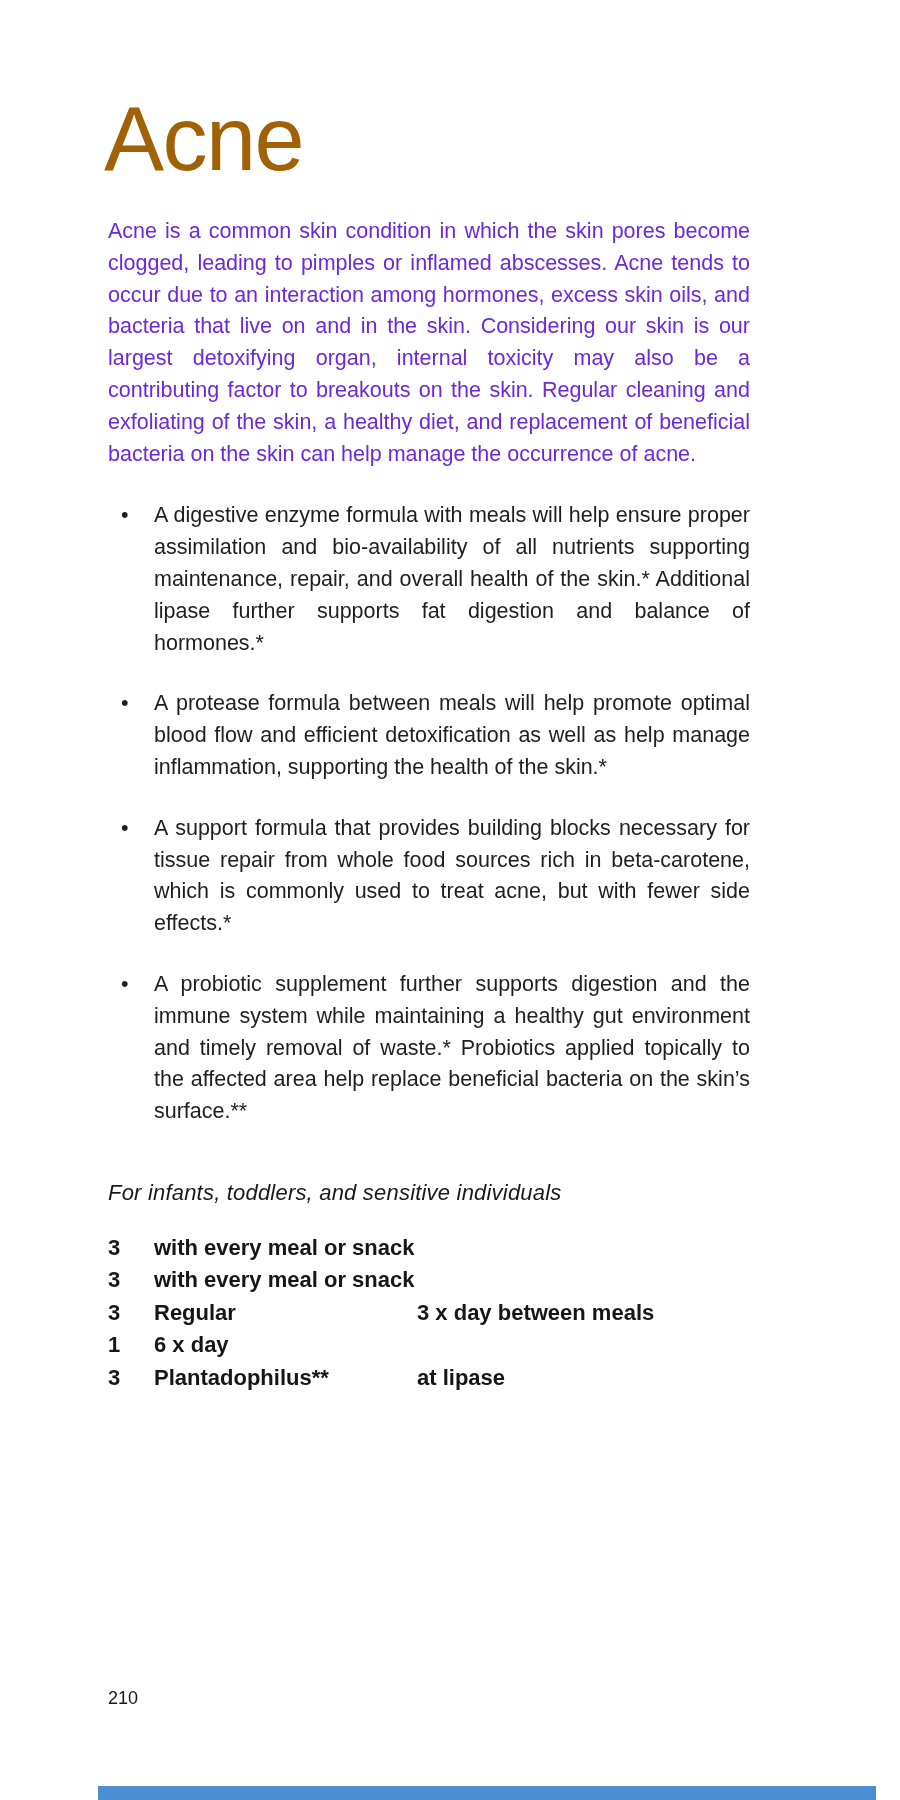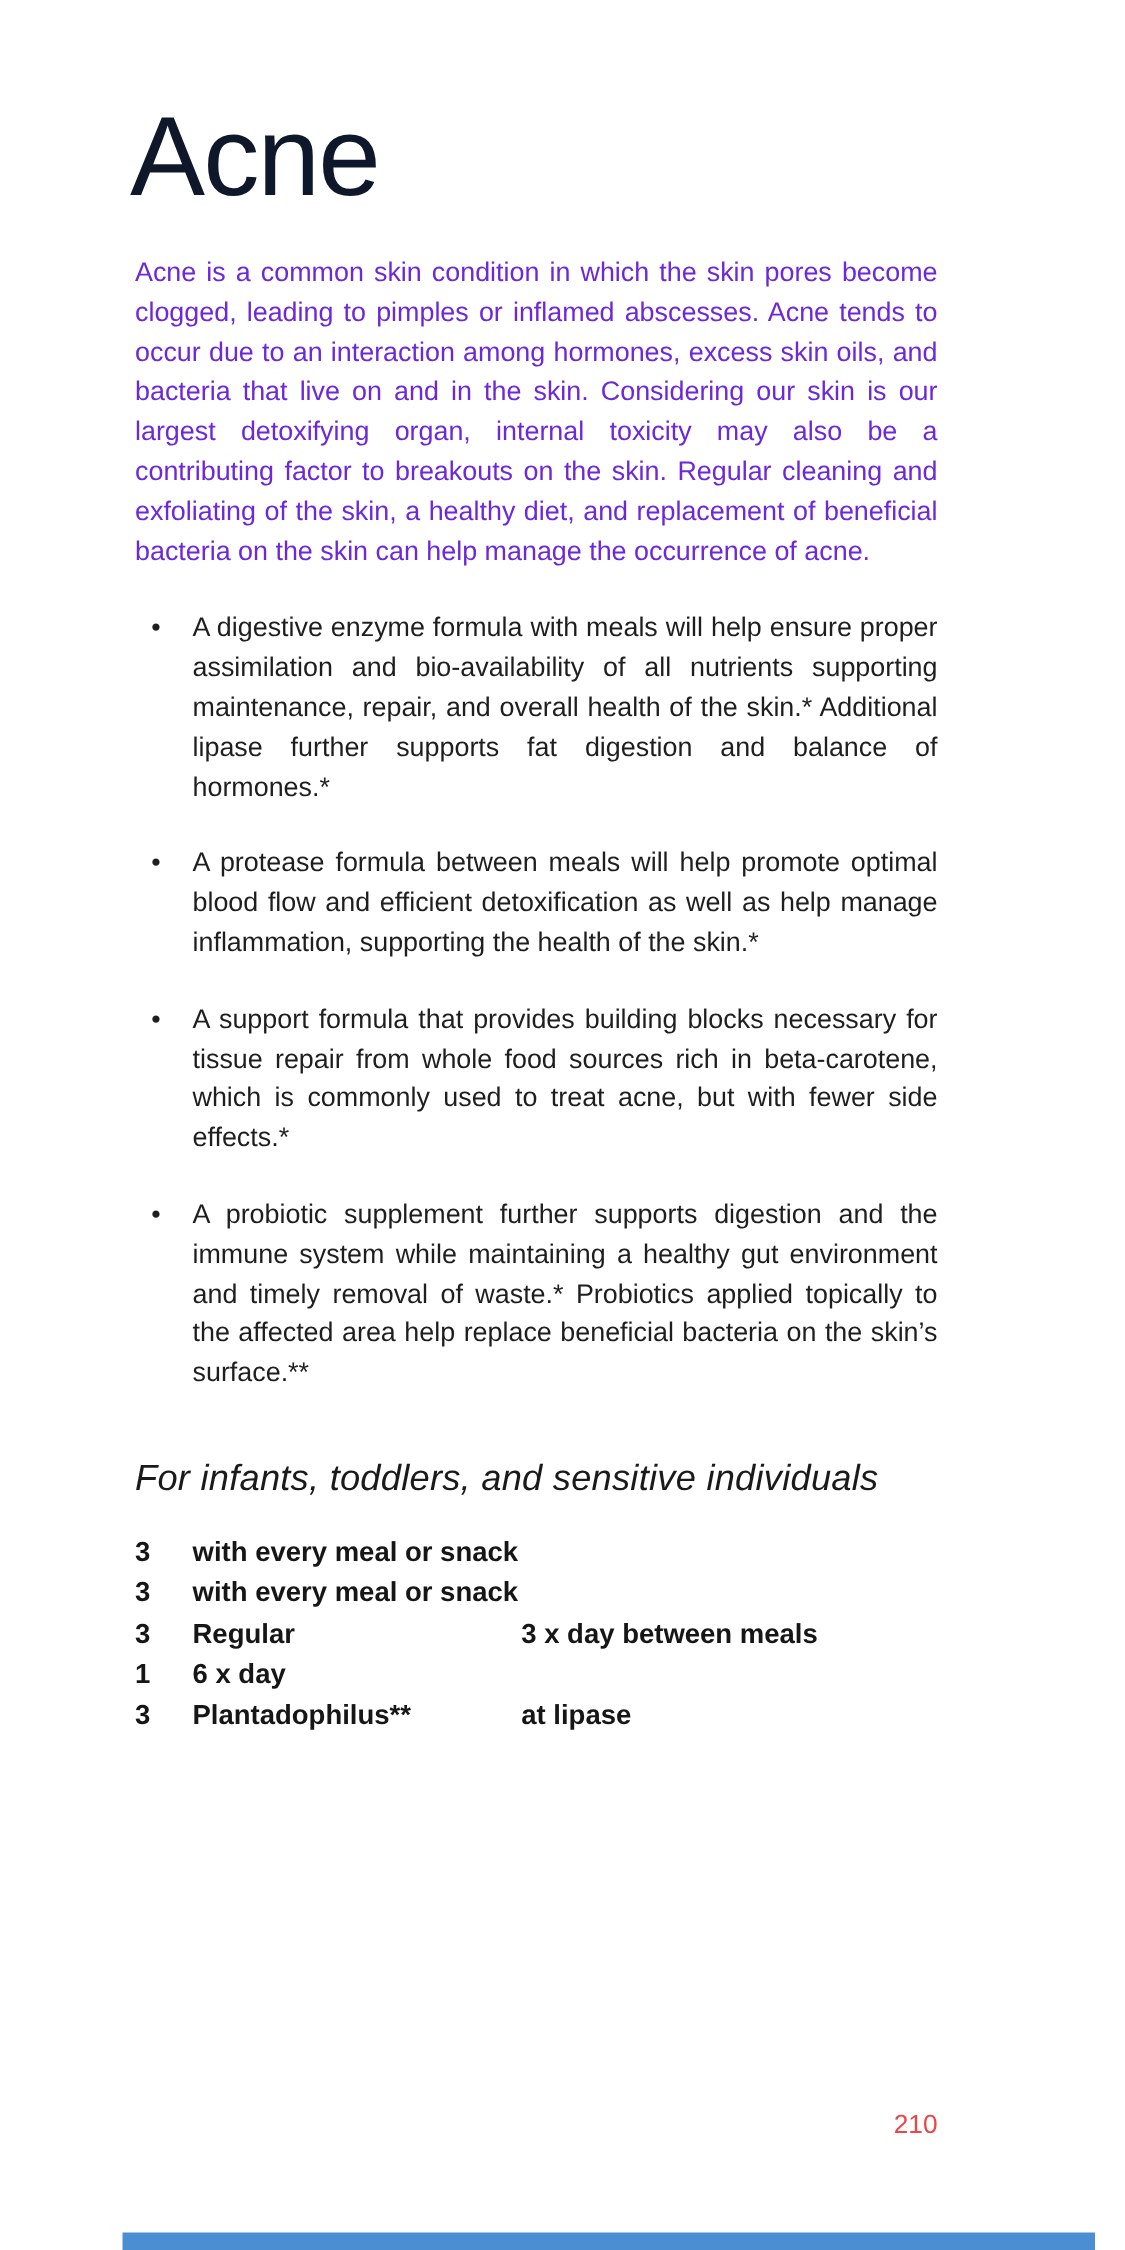--- a/index.html
+++ b/index.html
@@ -21,22 +21,22 @@
     position: absolute;
     left: 108px;
     top: 78px;
     width: 642px;
   }
   .title {
     font-size: 90px;
     font-weight: 300;
     letter-spacing: -1.5px;
     line-height: 1;
-    margin: 3px 0 32px -4px;
-    color: #0f172a;
+    margin: 16px 0 32px -4px;
+    color: #a16207;
   }
   .intro {
     margin: 0;
     font-size: 21.5px;
     line-height: 31.8px;
     text-align: justify;
     color: #6d28d9;
   }
   .bullets {
     list-style: none;
@@ -52,21 +52,21 @@
     text-align: justify;
   }
   .bullets .marker {
     position: absolute;
     left: 13px;
     top: 0;
     font-size: 21.5px;
   }
   .section-heading {
     margin: 52px 0 26px 0;
-    font-size: 29px;
+    font-size: 22px;
     font-weight: 400;
     font-style: italic;
     letter-spacing: 0.2px;
     color: #1a1a1a;
   }
   .dosage {
     margin-top: 4px;
   }
   .dosage .row {
     display: grid;
@@ -74,23 +74,23 @@
     font-weight: 700;
     font-size: 22px;
     line-height: 32.5px;
     color: #161616;
   }
   .page-number {
     position: absolute;
     left: 108px;
     top: 1688px;
     width: 642px;
-    text-align: right;
-    font-size: 21px;
-    color: #ef4444;
+    text-align: left;
+    font-size: 18px;
+    color: #0f172a;
   }
   .footer-bar {
     position: absolute;
     left: 98px;
     bottom: 0;
     width: 778px;
     height: 14px;
     background: #4b8fd2;
   }
 </style>

